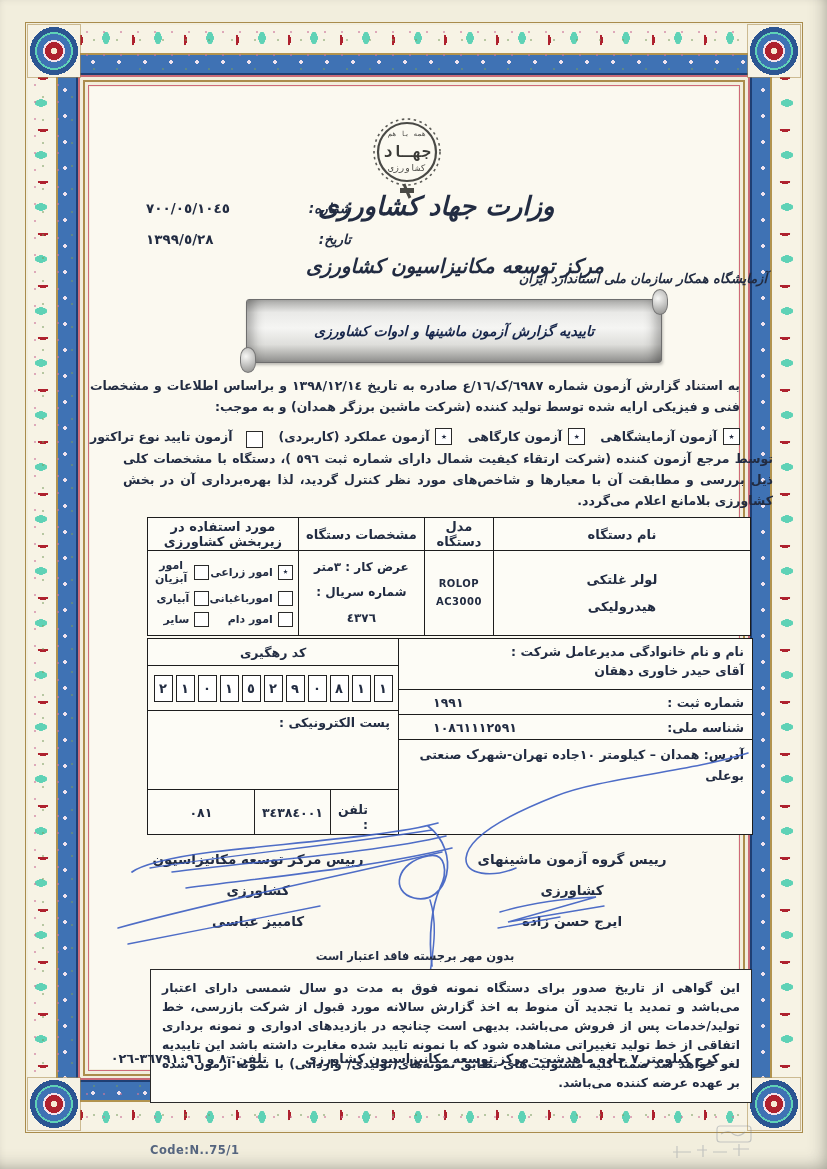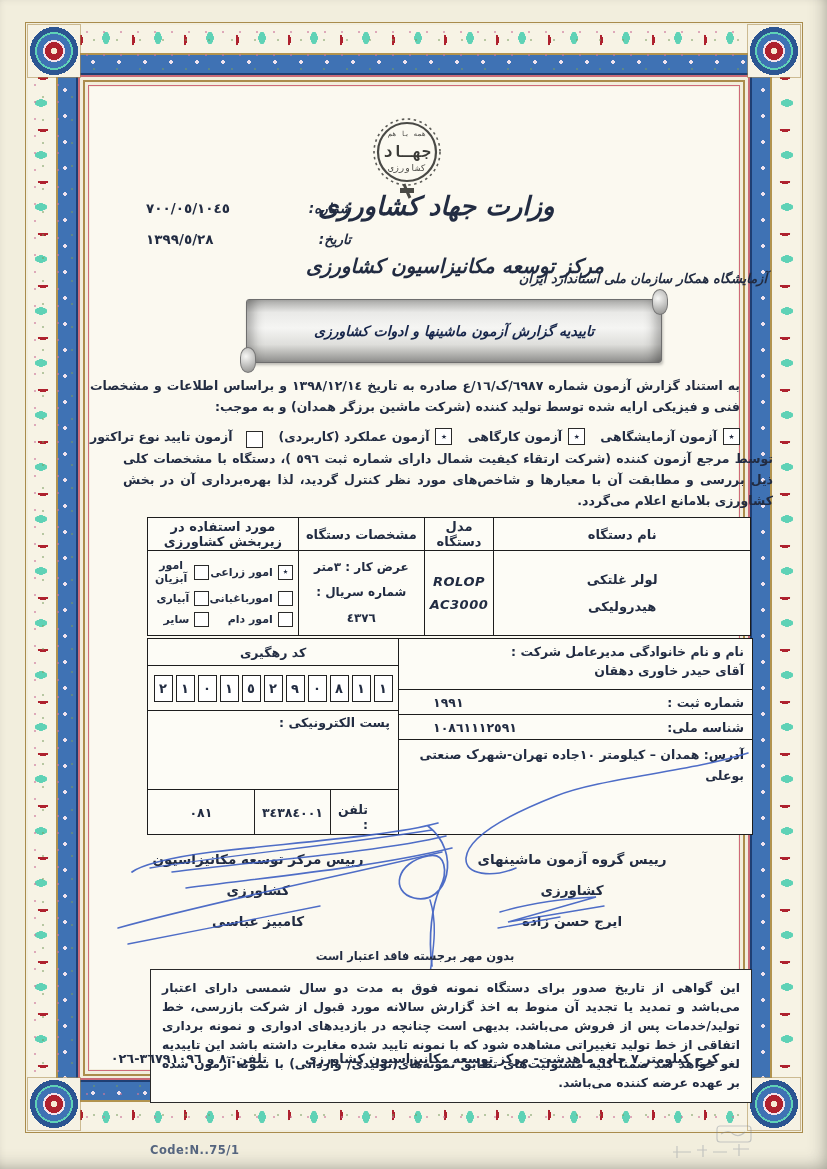--- a/index.html
+++ b/index.html
@@ -102,21 +102,21 @@
   .cb{width:15px;height:15px;border:1.3px solid #2a2a2a;display:inline-flex;align-items:center;justify-content:center;
       font-size:11px;line-height:1;background:#fff;flex:0 0 auto;}
 
   
   .t1{left:147px;top:517px;width:604px;direction:rtl;border-collapse:collapse;background:#fdfcf6;}
   .t1 td,.t1 th{border:1.4px solid #1d1d1d;font-size:13px;}
   .t1 th{height:27px;font-weight:bold;text-align:center;}
   .t1 .c-name{width:263px;} .t1 .c-model{width:67px;} .t1 .c-spec{width:126px;} .t1 .c-use{width:148px;}
   .t1 td{height:82px;text-align:center;vertical-align:middle;font-weight:bold;}
   .two-line span{display:block;line-height:2.1;}
-  .model span{display:block;line-height:1.8;font-size:13px;letter-spacing:.5px;direction:ltr;font-style:italic;}
+  .model span{display:block;line-height:1.8;font-size:10px;letter-spacing:.5px;direction:ltr;}
   .spec span{display:block;line-height:2.1;font-size:12px;}
   .uses{display:grid;grid-template-columns:1fr 1fr;direction:rtl;row-gap:6px;padding:4px 4px;}
   .use{display:flex;direction:rtl;align-items:center;gap:5px;font-size:11px;font-weight:bold;}
   .use .cb{width:13px;height:13px;font-size:10px;}
 
   
   .t2{left:147px;top:638px;width:604px;display:flex;direction:rtl;border:1.4px solid #1d1d1d;background:#fdfcf6;font-size:12.5px;font-weight:bold;}
   .t2-right{width:369px;border-left:1.2px solid #1d1d1d;}
   .t2-left{flex:1;}
   .t2 .hrow{height:26px;display:flex;align-items:center;justify-content:center;border-bottom:1.2px solid #1d1d1d;font-size:12.5px;}

